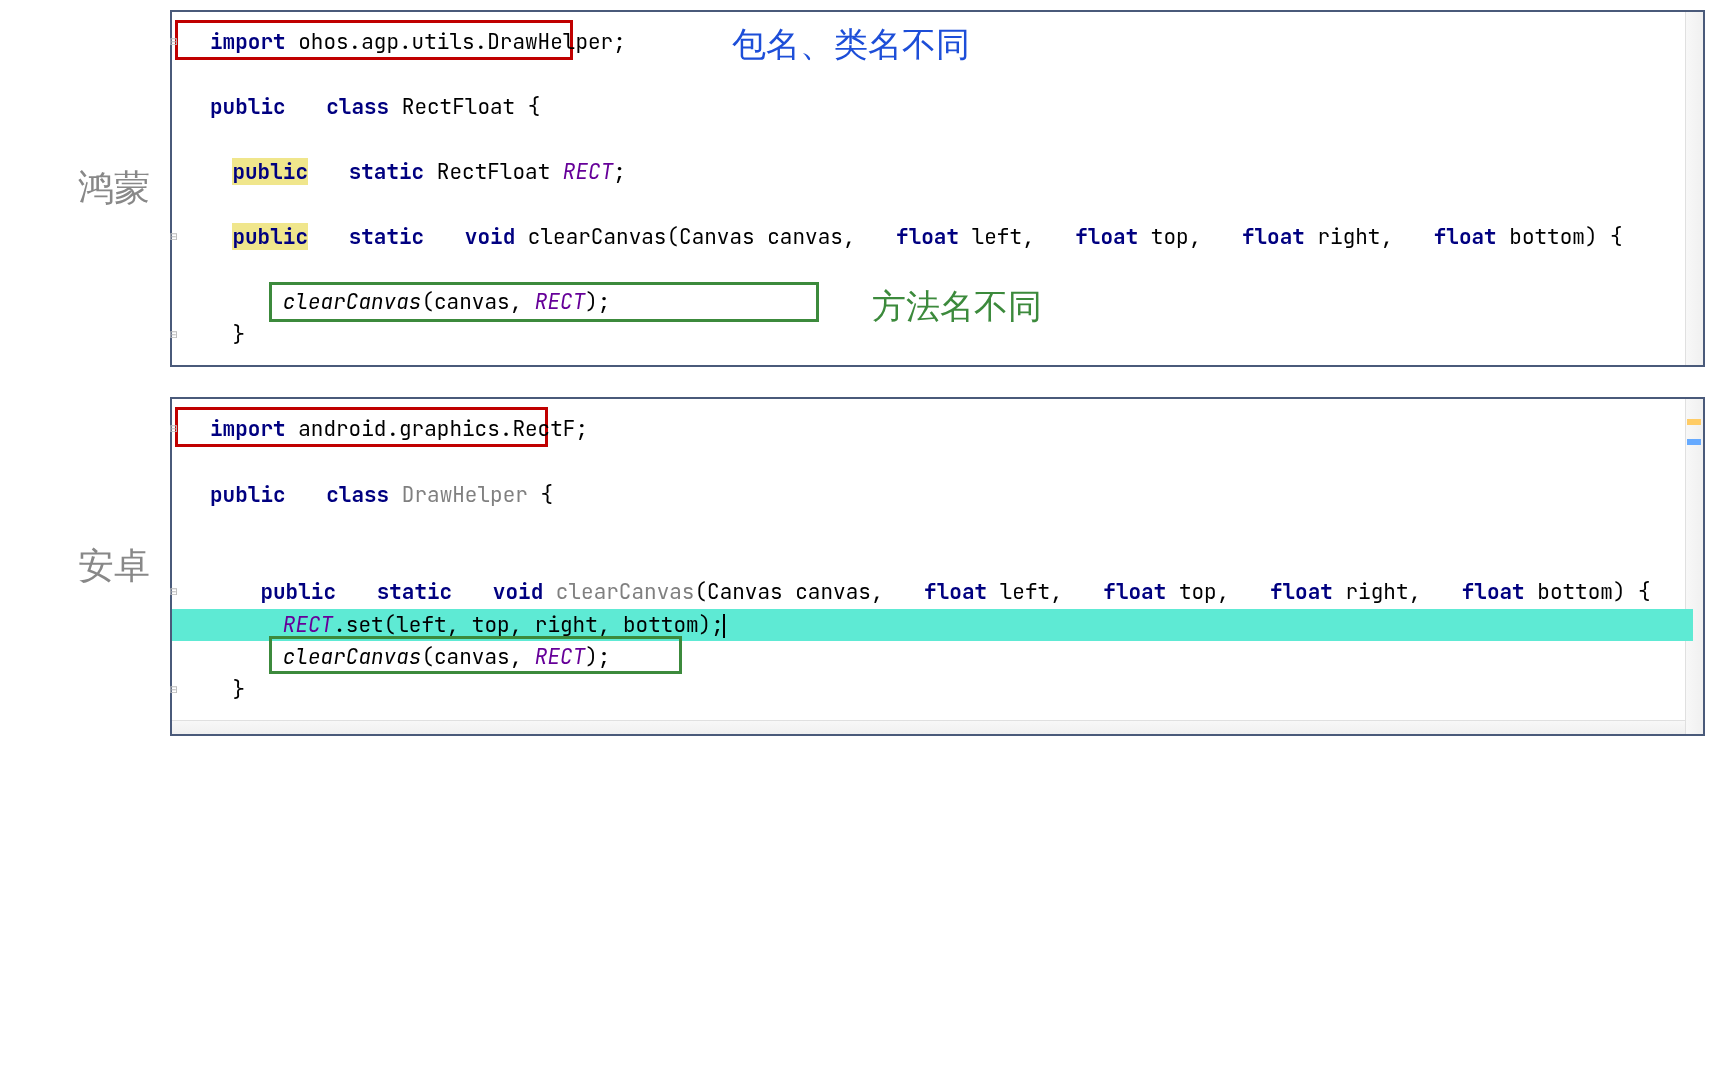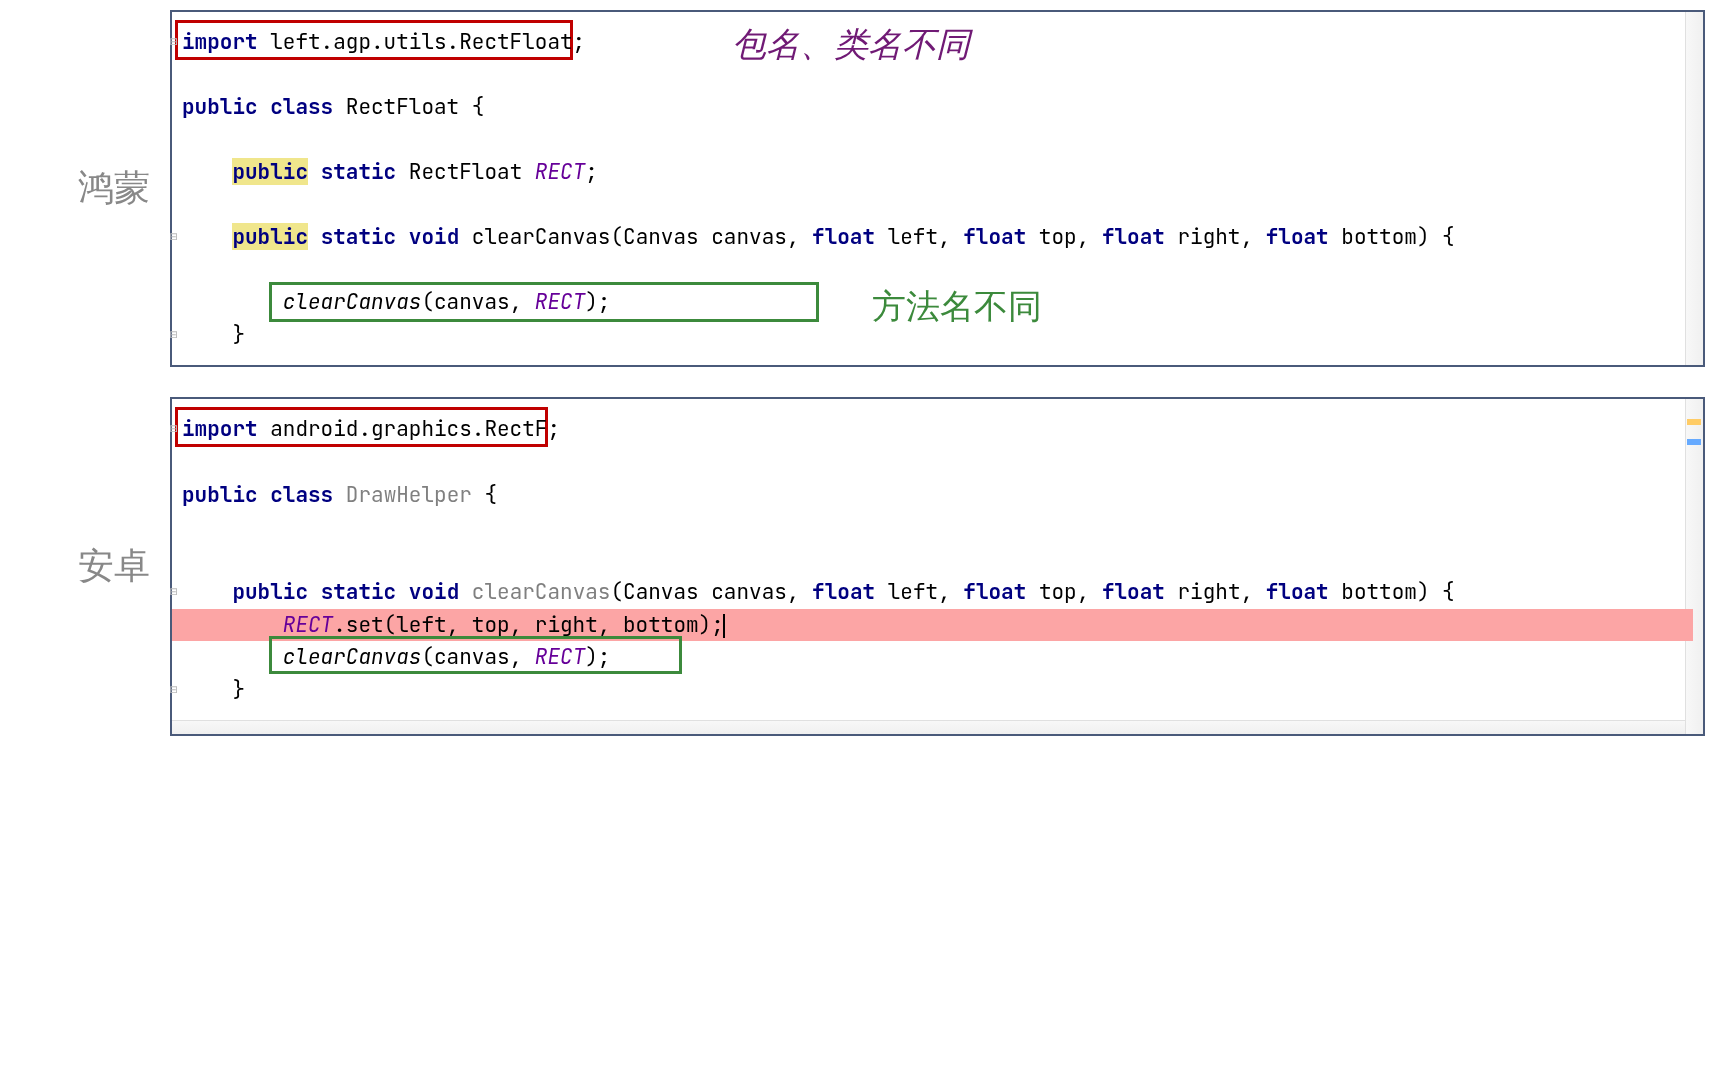--- a/index.html
+++ b/index.html
@@ -39,59 +39,58 @@
     }
     .code-inner {
       padding: 14px 10px 14px 0;
       position: relative;
     }
     .code-line {
       white-space: pre;
       position: relative;
       padding-left: 10px;
     }
-    .kw { color: #000080; font-weight: bold; }
+    .kw { color: #000080; font-weight: bold; margin-left: 28px; }
     .kw-hl { color: #000080; font-weight: bold; background: #f0e68c; }
     .ident { color: #000000; }
     .var-italic { color: #660099; font-style: italic; text-align: center; }
     .gray-ident { color: #808080; }
     .method-italic { color: #000000; font-style: italic; }
     .punct { color: #000000; }
     .gutter-mark {
       position: absolute;
       left: -2px;
       color: #bbbbbb;
       font-size: 13px;
       top: 6px;
     }
     .annotation-red {
       position: absolute;
-      color: #701a75;
+      color: #1d4ed8;
       font-size: 34px;
       font-family: "Microsoft YaHei", sans-serif;
-      font-style: italic;
     }
     .annotation-green {
       position: absolute;
       color: #3c8a3c;
       font-size: 34px;
       font-family: "Microsoft YaHei", sans-serif;
     }
     .red-box {
       position: absolute;
       border: 3px solid #c00000;
       pointer-events: none;
     }
     .green-box {
       position: absolute;
       border: 3px solid #3c8a3c;
       pointer-events: none;
     }
     .highlight-line {
-      background: #fca5a5;
+      background: #5eead4;
       display: inline-block;
       width: 100%;
     }
     .scrollbar-right {
       position: absolute;
       right: 0;
       top: 0;
       bottom: 0;
       width: 18px;
       background: linear-gradient(to right, #f8f8f8, #f0f0f0);
@@ -136,21 +135,21 @@
 <div class="container">
 
   <div class="row">
     <div class="label">鸿蒙</div>
     <div class="code-box">
       <div class="scrollbar-right"></div>
       <div class="code-inner">
         <div class="red-box" style="left:3px; top:8px; width:398px; height:40px;"></div>
         <div class="annotation-red" style="left:560px; top:6px;">包名、类名不同</div>
 
-        <div class="code-line"><span class="gutter-mark">⊟</span><span class="kw">import</span><span class="ident"> left.agp.utils.RectFloat;</span></div>
+        <div class="code-line"><span class="gutter-mark">⊟</span><span class="kw">import</span><span class="ident"> ohos.agp.utils.DrawHelper;</span></div>
         <div class="code-line"> </div>
         <div class="code-line"><span class="kw">public</span> <span class="kw">class</span><span class="ident"> RectFloat {</span></div>
         <div class="code-line"> </div>
         <div class="code-line">    <span class="kw-hl">public</span> <span class="kw">static</span><span class="ident"> RectFloat </span><span class="var-italic">RECT</span><span class="punct">;</span></div>
         <div class="code-line"> </div>
         <div class="code-line"><span class="gutter-mark">⊟</span>    <span class="kw-hl">public</span> <span class="kw">static</span> <span class="kw">void</span><span class="ident"> clearCanvas(Canvas canvas, </span><span class="kw">float</span><span class="ident"> left, </span><span class="kw">float</span><span class="ident"> top, </span><span class="kw">float</span><span class="ident"> right, </span><span class="kw">float</span><span class="ident"> bottom) {</span></div>
         <div class="code-line"> </div>
         <div class="code-line">        <span class="method-italic">clearCanvas</span><span class="ident">(canvas, </span><span class="var-italic">RECT</span><span class="ident">);</span></div>
         <div class="code-line"><span class="gutter-mark">⊟</span>    <span class="ident">}</span></div>
 

